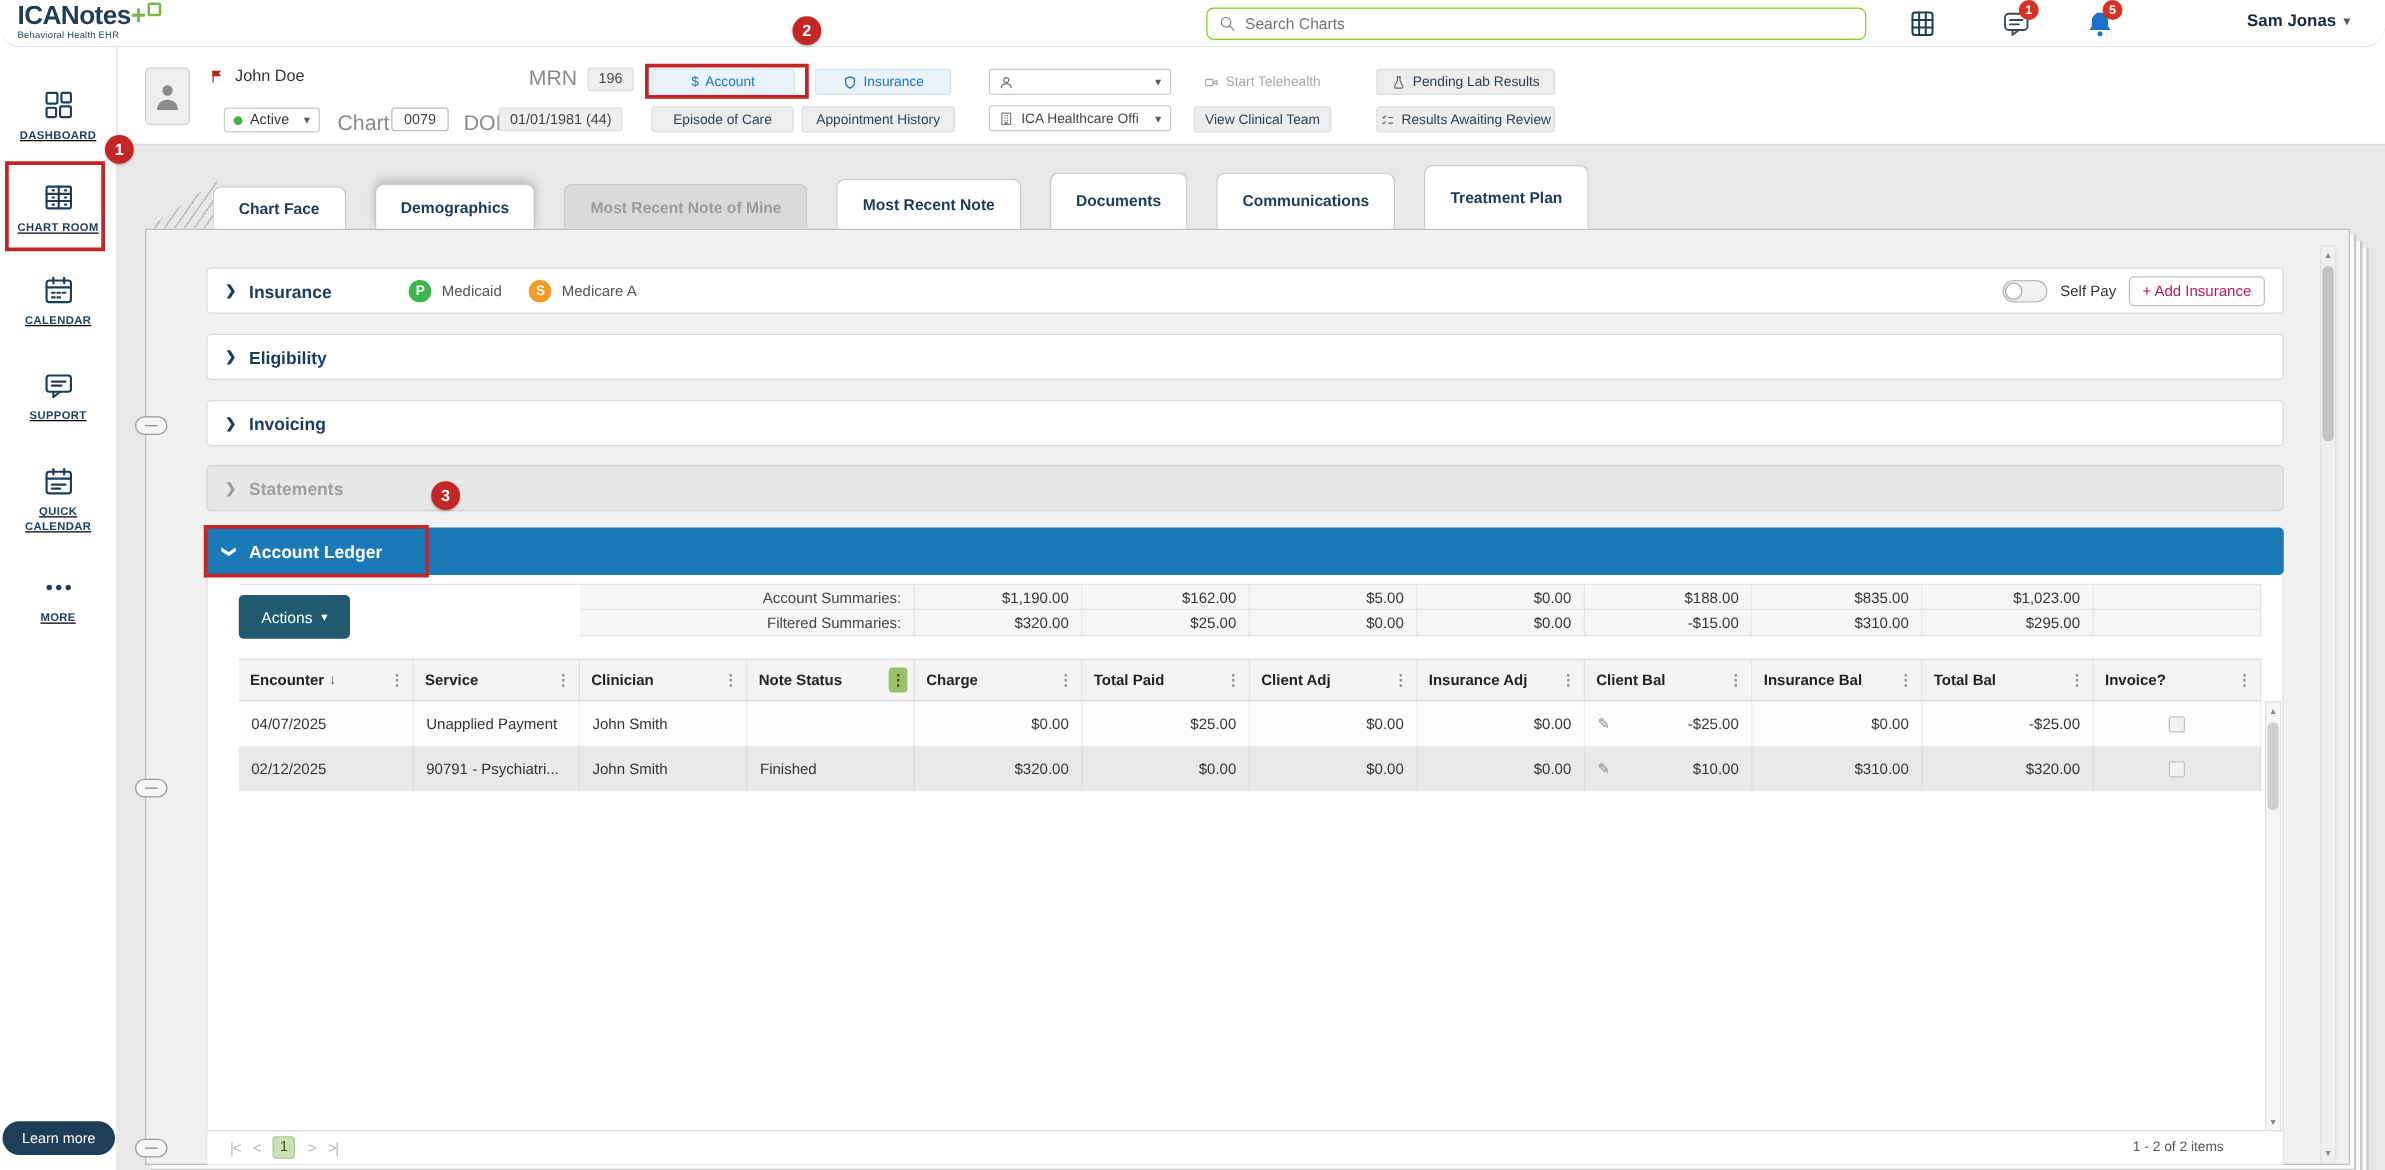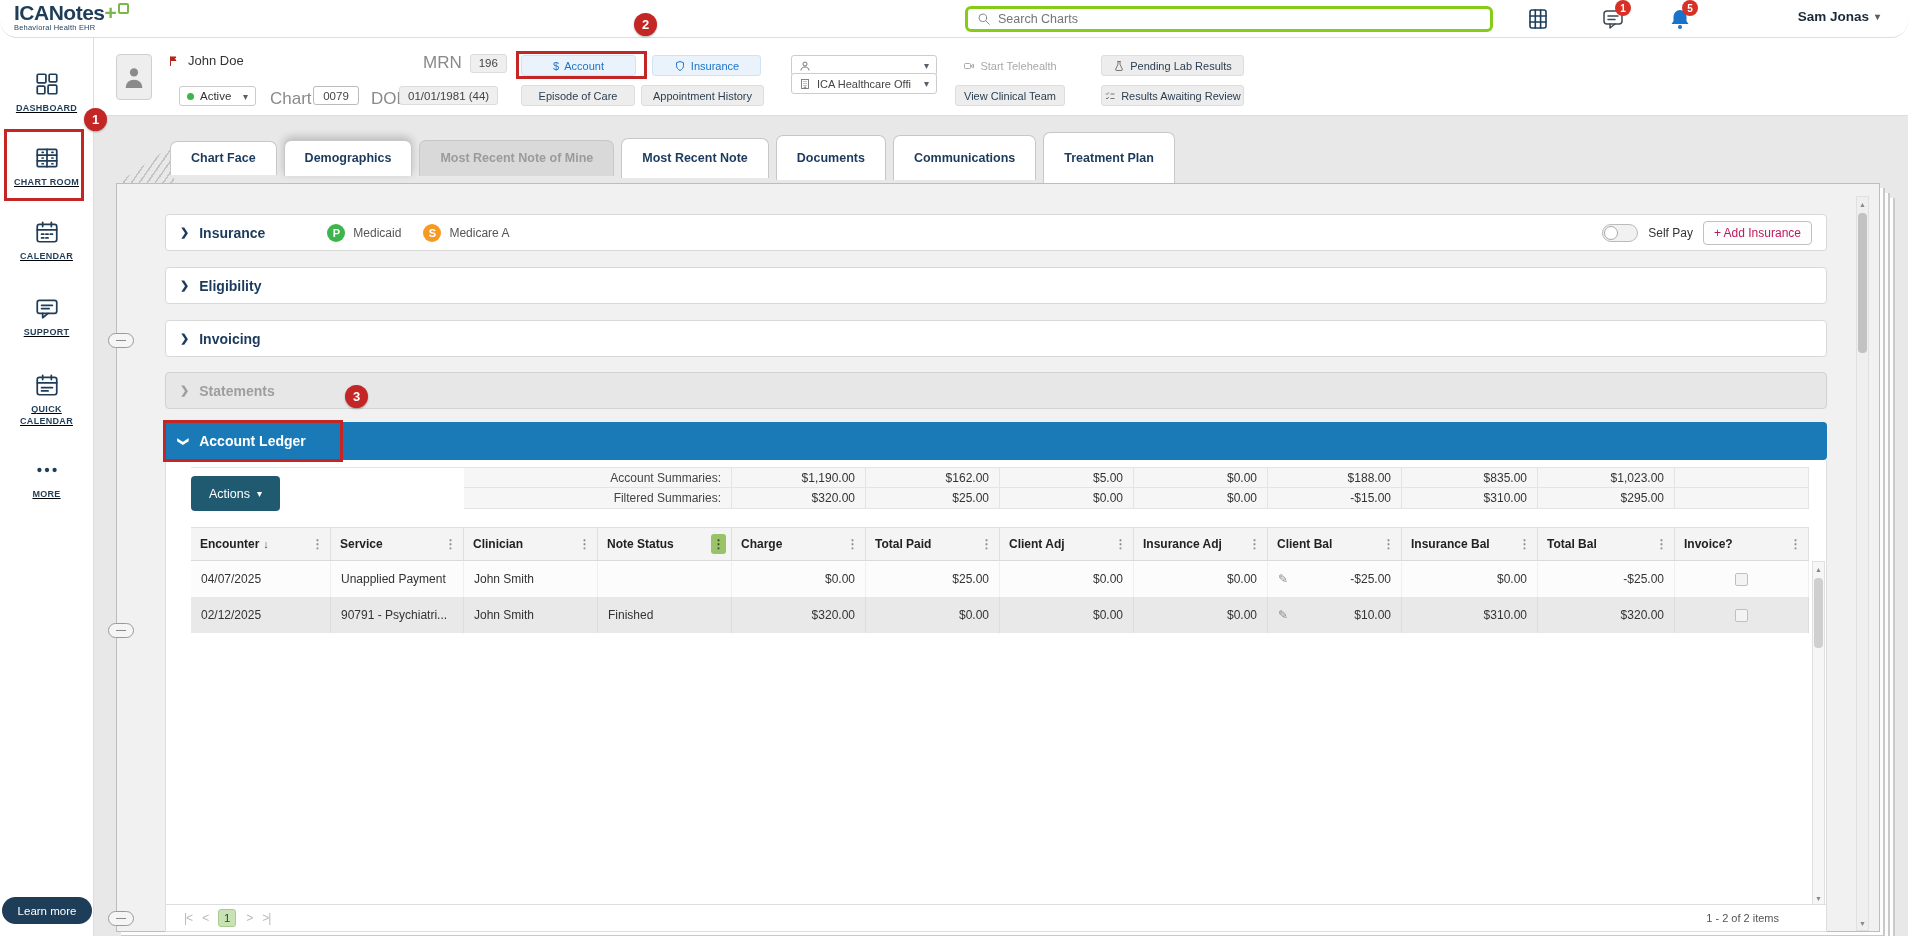--- a/index.html
+++ b/index.html
@@ -7,21 +7,21 @@
   body { font-family:"Liberation Sans", sans-serif; }
   .screen { position:relative; width:1908px; height:936px; overflow:hidden; background:#fff; }
 
   
   .topbar { position:absolute; left:0; top:0; width:1908px; height:38px; background:#fff; border-bottom:1px solid #ddd; z-index:20;border-radius:17px; }
   .logo { position:absolute; left:14px; top:2px; line-height:1; }
   .logo-main { font-size:21px; font-weight:bold; color:#1e3d59; letter-spacing:-0.5px; }
   .logo-plus { font-size:21px; font-weight:bold; color:#7ab648; }
   .logo-grid { display:inline-block; width:11px; height:11px; border:2px solid #7ab648; border-radius:2px; margin-left:1px; position:relative; top:-6px; }
   .logo-tag { font-size:7.5px; color:#1e3d59; margin-top:1px; letter-spacing:0.2px; }
-  .searchbox { position:absolute; left:965px; top:6px; width:528px; height:26px; border:3px solid #84cc16; border-radius:6px; background:#fff; display:flex; align-items:center; padding:0 9px; gap:7px; }
+  .searchbox { position:absolute; left:965px; top:6px; width:528px; height:26px; border:1px solid #84cc16; border-radius:6px; background:#fff; display:flex; align-items:center; padding:0 9px; gap:7px; }
   .searchbox input { border:none; outline:none; flex:1; font-size:12.5px; color:#444; font-family:"Liberation Sans",sans-serif; background:transparent; }
   .tb-icon { position:absolute; top:7px; width:24px; height:24px; }
   .badge-red { position:absolute; min-width:16px; height:16px; border-radius:8px; background:#d93025; color:#fff; font-size:10px; font-weight:bold; display:flex; align-items:center; justify-content:center; padding:0 3px; z-index:5; }
   .user-chip { position:absolute; right:28px; top:9px; display:flex; align-items:center; gap:6px; font-size:13.5px; font-weight:bold; color:#1b2a3a; cursor:pointer; }
   .caret { font-size:10px; color:#55606b; }
 
   
   .sidebar { position:absolute; left:0; top:38px; width:94px; height:898px; background:#fff; border-right:1px solid #ddd; z-index:15; padding-top:18px; }
   .side-item { display:flex; flex-direction:column; align-items:center; justify-content:center; gap:6px; cursor:pointer;text-decoration:underline; }
   .side-item .lbl { font-size:9px; font-weight:bold; color:#1e3d59; text-align:center; letter-spacing:0.3px; line-height:1.3; width:80px; }
@@ -48,21 +48,21 @@
   .pb-grey { background:#ededed; color:#2b3f52; }
   .pb-blue { background:#eaf3fc; border-color:#cfe3f5; color:#1a73c8; }
   .pb-disabled { background:transparent; border-color:transparent; color:#a9a9a9; cursor:default; }
   .pb-sel { height:21px; border:1px solid #ccc; border-radius:3px; background:#fff; display:flex; align-items:center; gap:6px; padding:0 7px; font-size:11px; color:#444; cursor:pointer; }
   .pb-sel .caret { margin-left:auto; }
   .ic12 { width:12px; height:12px; flex:0 0 auto; }
 
   
   .workspace { position:absolute; left:94px; top:116px; width:1814px; height:820px; background:#e8e8e8; }
   .corner-stripes { position:absolute; left:24px; top:28px; width:56px; height:39px; background:repeating-linear-gradient(125deg,#c2c2c2 0 1.5px,transparent 1.5px 6.5px); clip-path:polygon(0 100%,100% 0,100% 100%); z-index:3; }
-  .tabs { position:absolute; left:76px; top:67px; transform:translateY(-100%); display:flex; align-items:center; gap:7px; z-index:6; }
+  .tabs { position:absolute; left:76px; top:67px; transform:translateY(-100%); display:flex; align-items:flex-end; gap:23px; z-index:6; }
   .tab { background:#fff; border:1px solid #c7c7c7; border-bottom:none; border-radius:7px 7px 0 0; display:flex; align-items:center; padding:0 20px; font-size:12.5px; font-weight:bold; color:#1b3a5c; cursor:pointer; white-space:nowrap; }
   .t0{height:34px;} .t1{height:36px; box-shadow:0 -3px 8px rgba(0,0,0,0.2);} .t2{height:36px;} .t3{height:40px;} .t4{height:45px;} .t5{height:45px;} .t6{height:51px;}
   .tab.disabled { background:#d9d9d9; color:#9b9b9b; cursor:default; }
 
   
   .card { position:absolute; left:22px; top:67px; width:1764px; height:749px; background:#f1f1f1; border:1px solid #bdbdbd; z-index:4;
           box-shadow: 4px 4px 0 -1px #fdfdfd, 5px 5px 0 0 #c9c9c9, 9px 9px 0 -1px #fdfdfd, 10px 10px 0 0 #c9c9c9, 14px 14px 0 -1px #fdfdfd, 15px 15px 0 0 #c9c9c9; }
   .sec-row { position:absolute; left:48px; width:1662px; height:37px; background:#fff; border:1px solid #d8d8d8; border-radius:4px; display:flex; align-items:center; padding:0 14px; gap:10px; cursor:pointer; }
   .sec-chevron { font-size:11px; color:#1b3a5c; font-weight:bold; }
   .sec-title { font-size:14px; font-weight:bold; color:#1b3a5c; }
@@ -268,21 +268,21 @@
       <span>Appointment History</span>
     </div>
 
     <div class="pb-sel" style="position:absolute; left:697px; top:17px; width:146px;">
       <svg class="ic12" viewBox="0 0 24 24" fill="none" stroke="#777" stroke-width="2">
           <circle cx="12" cy="8" r="4"></circle>
           <path d="M4 21 c0 -5 4 -7 8 -7 s8 2 8 7"></path>
         </svg>
       <span class="caret">▾</span>
     </div>
-    <div class="pb-sel" style="position:absolute; left:697px; top:35px; width:146px;">
+    <div class="pb-sel" style="position:absolute; left:697px; top:46px; width:146px;">
       <svg class="ic12" viewBox="0 0 24 24" fill="none" stroke="#777" stroke-width="1.8">
           <rect x="5" y="3" width="14" height="18"></rect>
           <path d="M9 7 h2 M13 7 h2 M9 11 h2 M13 11 h2 M9 15 h2 M13 15 h2 M10.5 18 h3 v3 h-3 z"></path>
         </svg>
       <span style="overflow:hidden; white-space:nowrap;">ICA Healthcare Offi</span>
       <span class="caret">▾</span>
     </div>
 
     <div class="pb-btn pb-disabled" style="position:absolute; left:861px; top:17px; width:110px;">
       <svg class="ic12" viewBox="0 0 24 24" fill="none" stroke="#a9a9a9" stroke-width="2">

